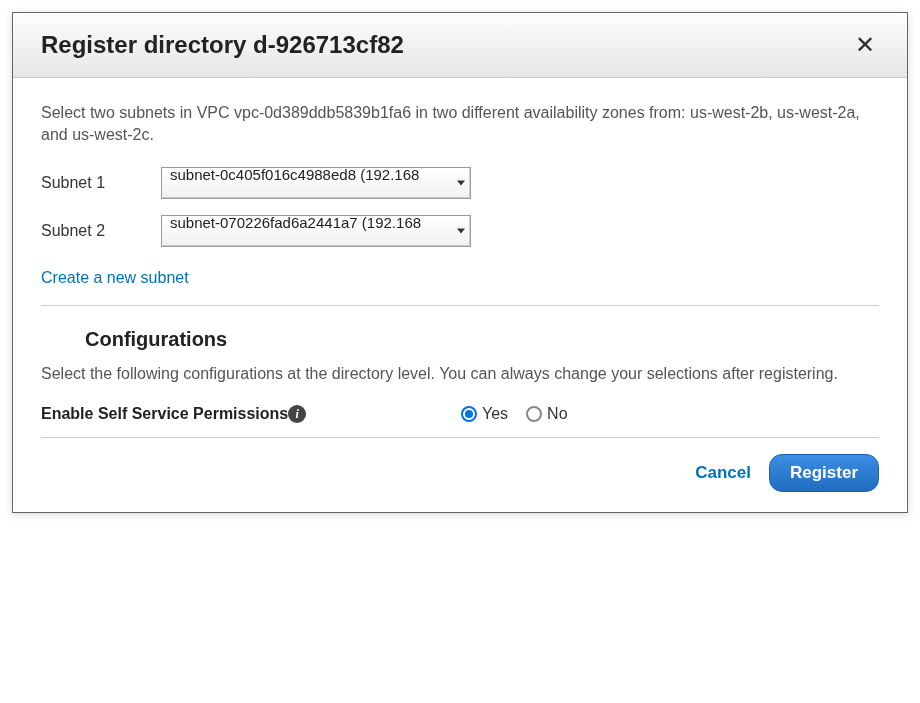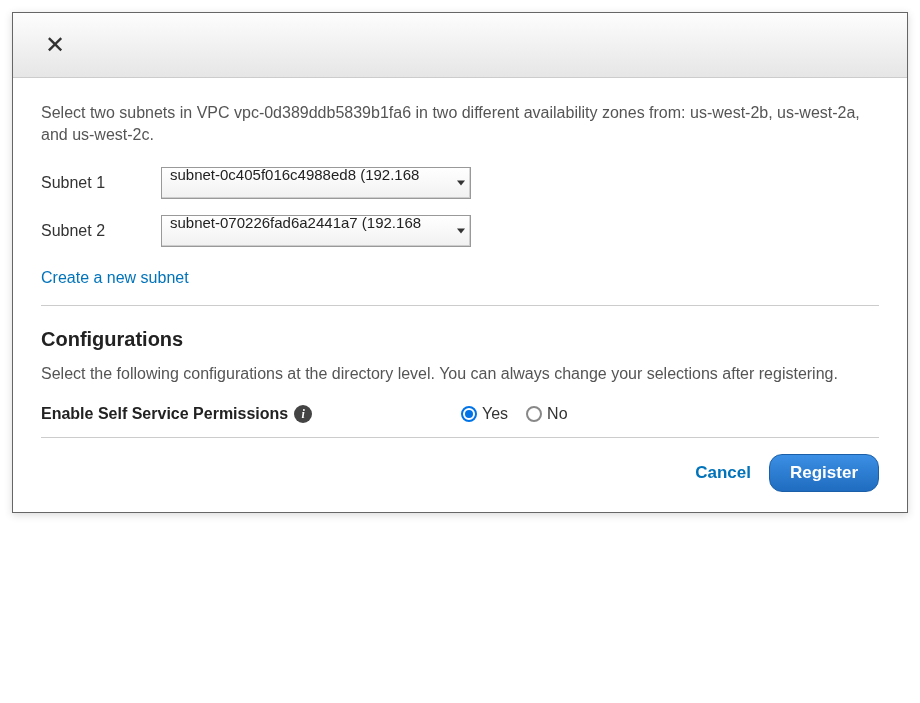--- a/index.html
+++ b/index.html
@@ -134,21 +134,20 @@
       display: flex;
       align-items: center;
       margin-bottom: 14px;
     }
     .config-label {
       font-size: 16px;
       font-weight: bold;
       color: #222;
       display: flex;
       align-items: flex-end;
-      gap: 6px;
       width: 420px;
     }
     .info-icon {
       display: inline-flex;
       align-items: center;
       justify-content: center;
       width: 18px;
       height: 18px;
       border-radius: 50%;
       background: #444;
@@ -217,20 +216,21 @@
       padding: 8px 20px;
       cursor: pointer;
     }
   </style>
 </head>
 <body>
 
 <div class="modal">
 
   <div class="modal-header">
+    <div class="modal-title">Register directory d-926713cf82</div>
     <button class="close-btn">✕</button>
   </div>
 
   <div class="modal-body">
 
     
 
     <p class="desc-text">Select two subnets in VPC vpc-0d389ddb5839b1fa6 in two different availability zones from: us-west-2b, us-west-2a, and us-west-2c.</p>
 
     <div class="field-row">
@@ -247,21 +247,21 @@
         <div class="select-box">subnet-070226fad6a2441a7 (192.168</div>
         <div class="select-caret"></div>
       </div>
     </div>
 
     <a class="link">Create a new subnet</a>
 
     <hr class="divider">
 
     
-    <div class="section-title" style="margin-bottom:12px;">Configurations</div>
+    <div class="section-title" style="margin-bottom:12px;margin-left:44px;">Configurations</div>
     <p class="desc-text">Select the following configurations at the directory level. You can always change your selections after registering.</p>
 
     <div class="config-row">
       <div class="config-label">
         <span>Enable Self Service Permissions</span>
         <span class="info-icon">i</span>
       </div>
       <div class="radio-group">
         <label class="radio-opt">
           <span class="radio-circle selected">

